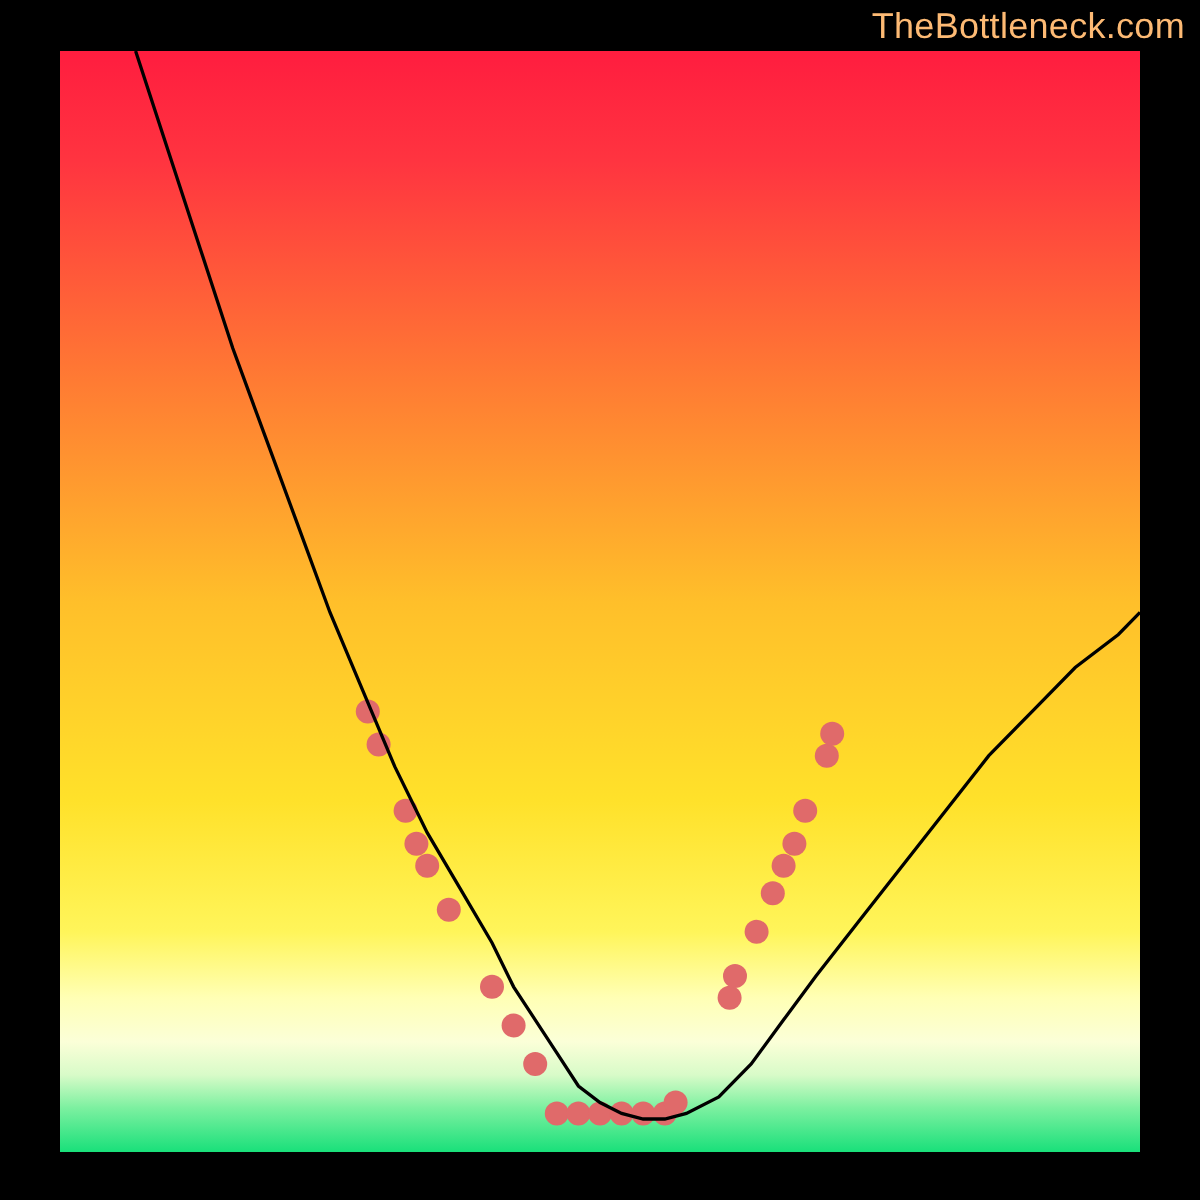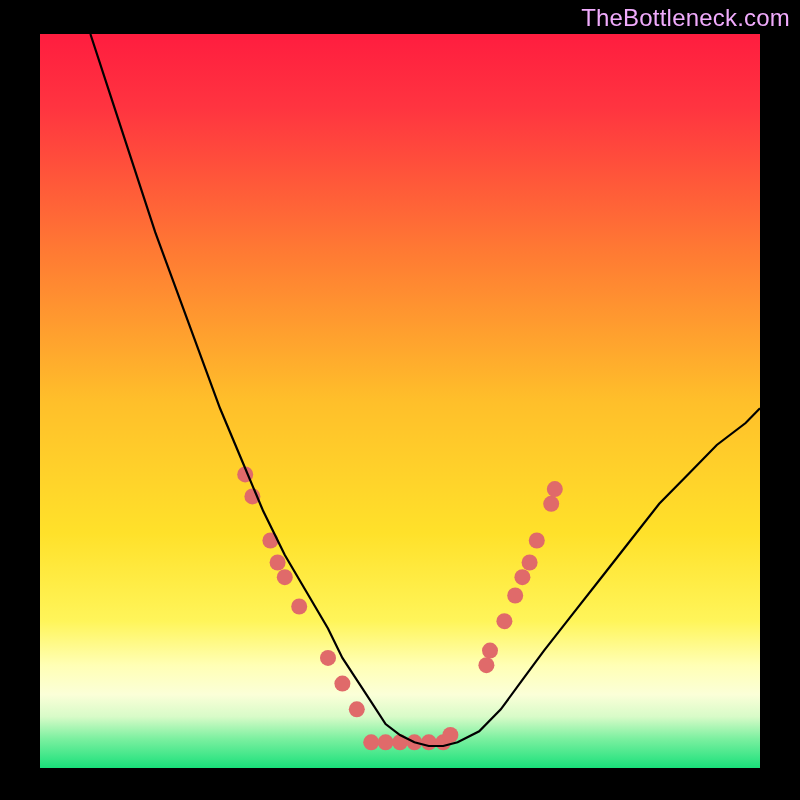--- a/index.html
+++ b/index.html
@@ -15,21 +15,21 @@
     position: absolute;
     top: 0; left: 0;
     width: 800px;
     height: 800px;
     background: #000;
   }
   .watermark {
     position: absolute;
     top: 4px;
     right: 10px;
-    color: #f0abfc;
+    color: #fdba74;
     font-size: 24px;
     font-weight: 500;
     letter-spacing: 0.2px;
     text-align: right;
   }
   svg {
     position: absolute;
     top: 0;
     left: 0;
   }

